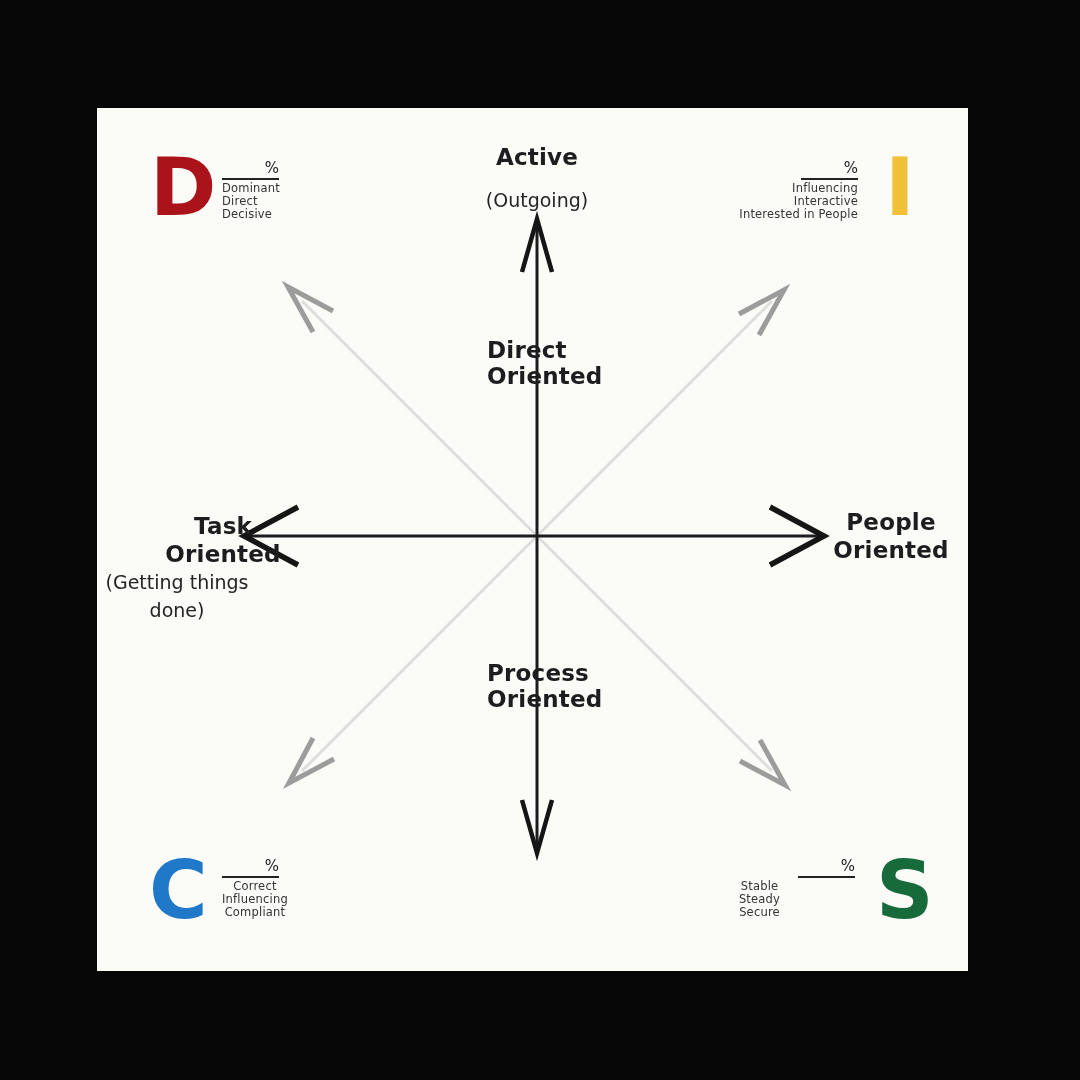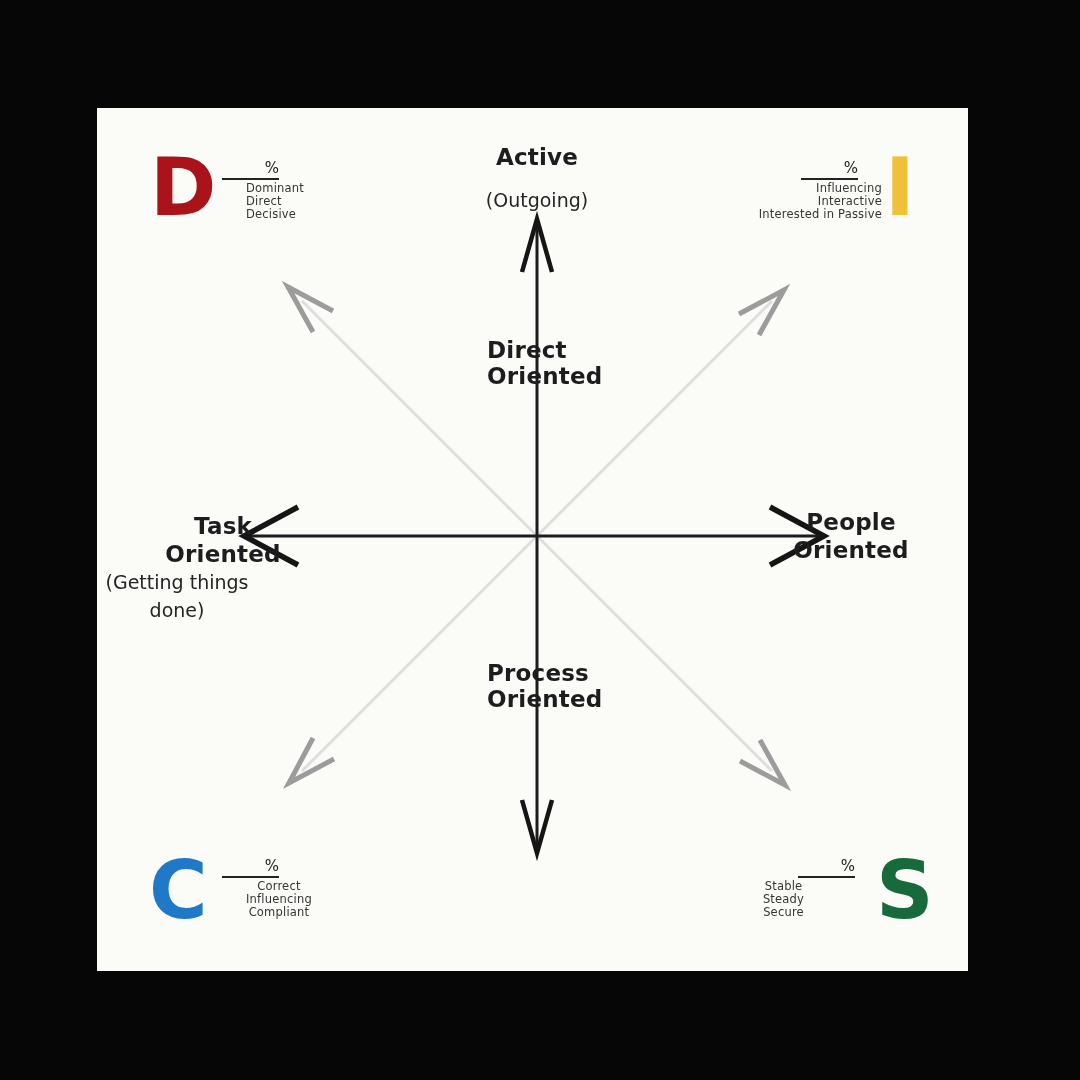--- a/index.html
+++ b/index.html
@@ -12,21 +12,21 @@
   
   .h-bold{font-weight:bold;color:#1d1d1f;font-size:23px;line-height:26px;letter-spacing:.2px;}
   .h-sub{font-weight:400;color:#242424;font-size:19px;line-height:28px;}
   .center{text-align:center;}
 
   
   .big-letter{font-weight:bold;font-size:80px;line-height:1;}
   .rule{height:16px;border-bottom:2px solid #222;position:absolute;}
   .rule .pct{position:absolute;right:0;bottom:1px;font-size:15px;font-weight:500;color:#222;
              border-bottom:0;}
-  .traits{font-size:11.5px;line-height:12.8px;color:#343434;letter-spacing:.2px;margin-left:24px;}
+  .traits{font-size:11.5px;line-height:12.8px;color:#343434;letter-spacing:.2px;}
   .traits div{white-space:nowrap;}
   .right-align{text-align:right;}
 </style>
 </head>
 <body>
 
 <div class="stage">
   <div class="card">
 
     <svg width="871" height="863" viewBox="0 0 871 863">
@@ -63,21 +63,21 @@
 
     <div class="abs h-bold center" style="left:0px;top:404px;width:160px;line-height:28px;margin-left:46px;">
       <div>Task</div>
       <div>Oriented</div>
     </div>
     <div class="abs h-sub center" style="left:0px;top:460px;width:160px;">
       <div>(Getting things</div>
       <div>done)</div>
     </div>
 
-    <div class="abs h-bold center" style="left:669px;top:400px;width:170px;line-height:28px;">
+    <div class="abs h-bold center" style="left:709px;top:400px;width:170px;line-height:28px;">
       <div>People</div>
       <div>Oriented</div>
     </div>
 
 
     <div class="abs big-letter" style="left: 53px; top: 40px; color: rgb(169, 19, 25);">D</div>
     <div class="rule" style="left:125px;top:54px;width:57px;">
       <span class="pct">%</span>
     </div>
     <div class="abs traits" style="left:125px;top:74px;">
@@ -86,21 +86,21 @@
       <div>Decisive</div>
     </div>
 
     <div class="abs big-letter" style="left: 788px; top: 40px; color: rgb(240, 193, 55);">I</div>
     <div class="rule" style="left:704px;top:54px;width:57px;">
       <span class="pct">%</span>
     </div>
     <div class="abs traits right-align" style="left:570px;top:74px;width:191px;">
       <div>Influencing</div>
       <div>Interactive</div>
-      <div>Interested in Passive</div>
+      <div>Interested in People</div>
     </div>
 
     <div class="abs big-letter" style="left: 52px; top: 743px; color: rgb(31, 120, 200);">C</div>
     <div class="rule" style="left:125px;top:752px;width:57px;">
       <span class="pct">%</span>
     </div>
     <div class="abs traits" style="left:125px;top:772px;text-align:center;">
       <div>Correct</div>
       <div>Influencing</div>
       <div>Compliant</div>

